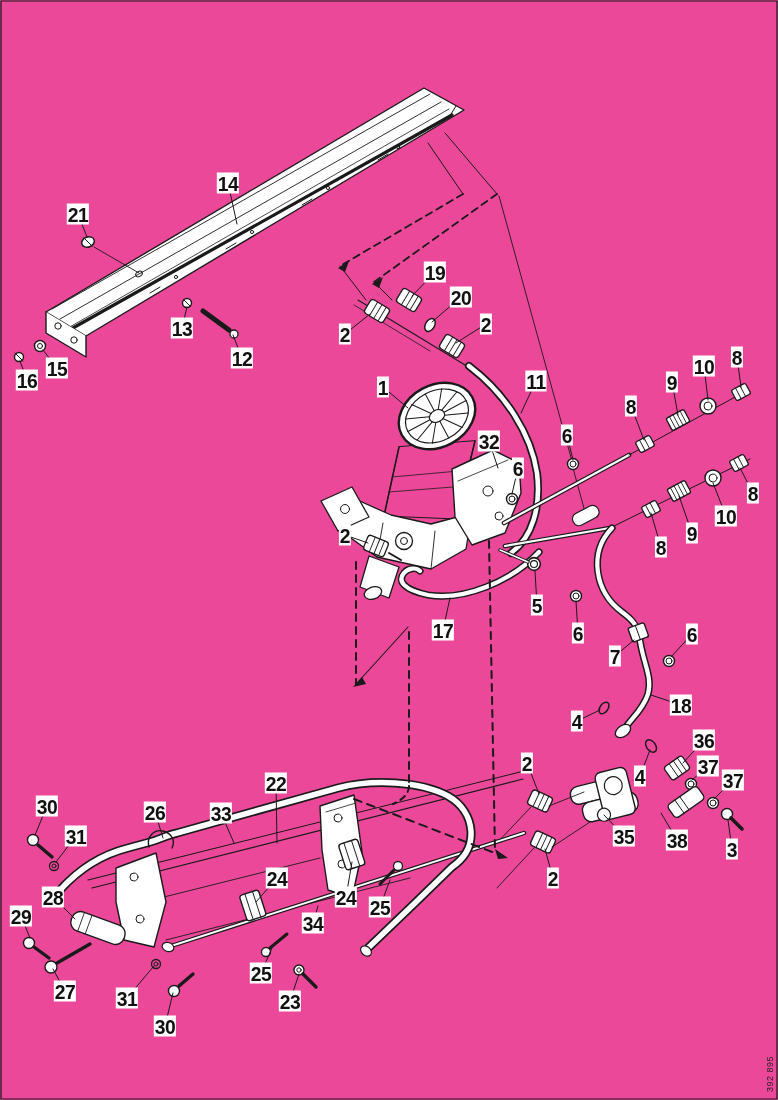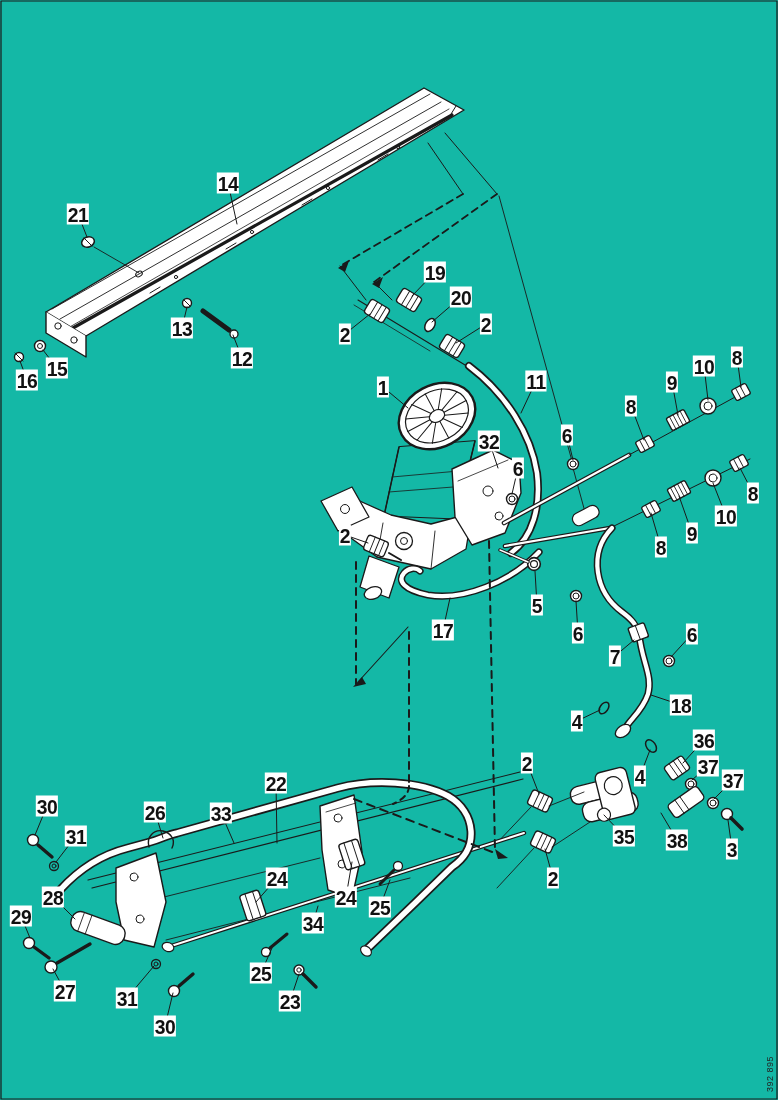--- a/index.html
+++ b/index.html
@@ -1,16 +1,16 @@
 <!DOCTYPE html>
 <html><head>
 <meta charset="utf-8">
 <style>
   html,body{margin:0;padding:0;background:#e8e8e8;}
-  .stage{position:relative;width:778px;height:1100px;background:#14b8a6;overflow:hidden;
+  .stage{position:relative;width:778px;height:1100px;background:#ec4899;overflow:hidden;
          font-family:"Liberation Sans",sans-serif;}
   .stage svg{position:absolute;left:0;top:0;}
   svg line,svg path,svg circle,svg ellipse,svg rect,svg polygon,svg polyline{
      stroke:#1a1a1a;fill:none;stroke-linecap:round;stroke-linejoin:round;}
   .wf{fill:#fff;}
   .blk{fill:#1a1a1a;stroke:none;}
   .wl{stroke:#fff;}
   .leader{stroke:#1a1a1a;stroke-width:1;}
   .callout{position:absolute;transform:translate(-50%,-50%) scaleX(.92);
      font-size:21px;font-weight:700;line-height:1;color:#111;background:#fff;

